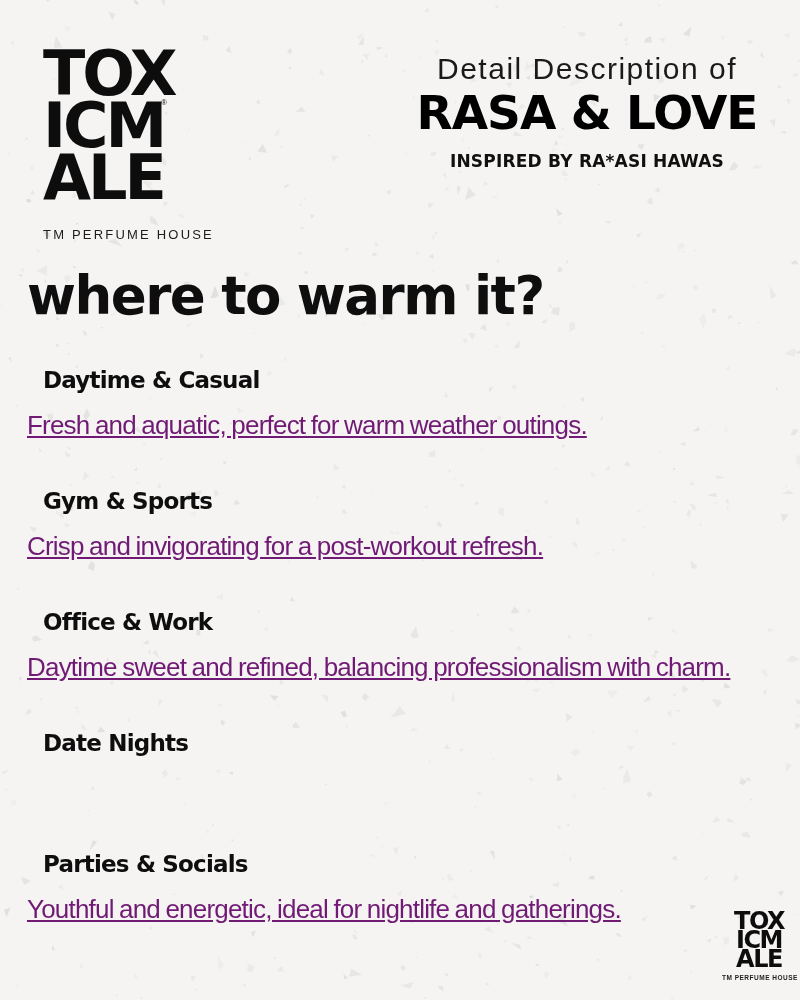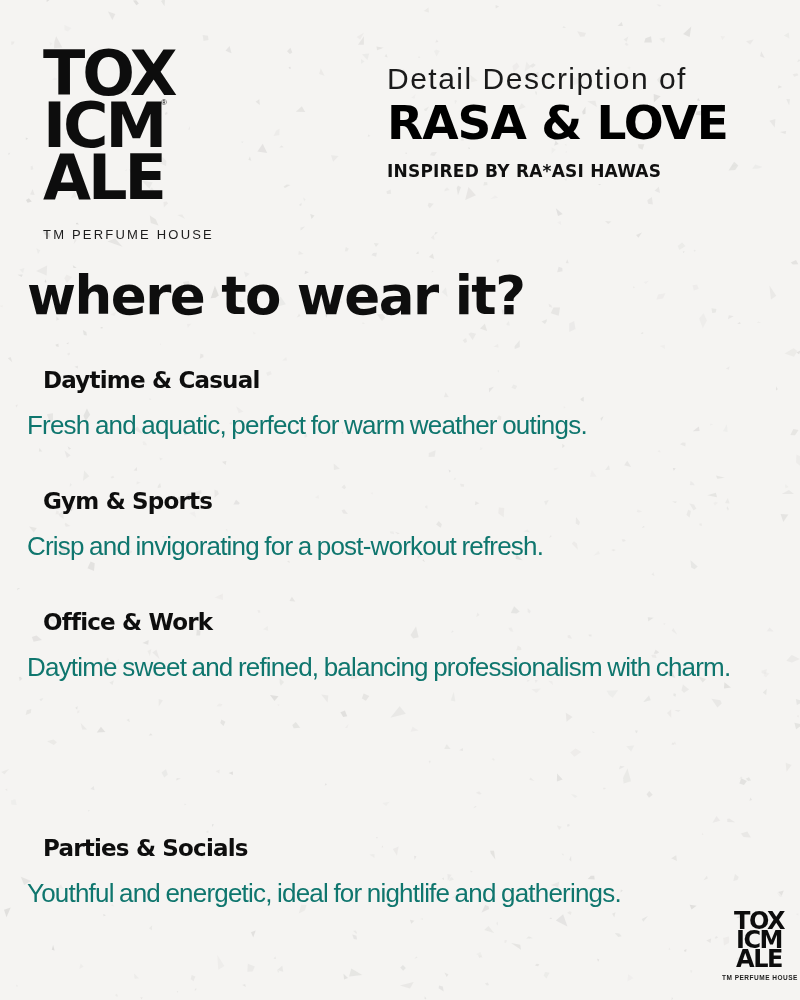--- a/index.html
+++ b/index.html
@@ -29,21 +29,21 @@
   }
   .brand-tagline {
     margin-top: 24px;
     font-size: 13px; line-height: 14px;
     letter-spacing: 2.2px;
     color: #1d1d1d;
     white-space: nowrap;
   }
 
   
-  .title-block { position: absolute; left: 387px; top: 63px; width: 400px; }
+  .title-block { position: absolute; left: 387px; top: 53px; width: 400px; text-align: center; }
   .eyebrow {
     font-size: 30px; line-height: 32px;
     font-weight: 400; letter-spacing: 1.5px;
     color: #1a1a1a; white-space: nowrap;
   }
   .product-title {
     margin: 5px 0 0;
     font-family: "DejaVu Sans", sans-serif;
     font-weight: 900;
     font-size: 47px; line-height: 46px;
@@ -79,21 +79,21 @@
     font-weight: 900;
     font-size: 23px; line-height: 27px;
     letter-spacing: -0.8px;
     color: #0e0e0e; white-space: nowrap;
   }
   .section-desc {
     margin: 5px 0 0;
     font-size: 26px; line-height: 30px;
     font-weight: 400;
     letter-spacing: -0.8px; word-spacing: -1px;
-    color: #0f766e; white-space: nowrap;
+    color: #701a75; white-space: nowrap; text-decoration: underline;
   }
 
   
   .footer-brand { position: absolute; left: 722px; top: 912px; width: 74px; text-align: center; }
   .mini-logo-line {
     display: block;
     font-family: "DejaVu Sans", sans-serif;
     font-weight: 900;
     font-size: 24px; line-height: 19px;
     letter-spacing: -1.5px;
@@ -685,36 +685,37 @@
       <div class="brand-tagline">TM PERFUME HOUSE</div>
     </div>
 
     <div class="title-block">
       <div class="eyebrow">Detail Description of</div>
       <h1 class="product-title">RASA &amp; LOVE</h1>
       <div class="subtitle">INSPIRED BY RA*ASI HAWAS</div>
     </div>
   </header>
 
-  <h2 class="page-title">where to wear it?</h2>
+  <h2 class="page-title">where to warm it?</h2>
 
   <main class="sections">
     <section class="usage-section">
       <h3 class="section-title">Daytime &amp; Casual</h3>
       <p class="section-desc">Fresh and aquatic, perfect for warm weather outings.</p>
     </section>
     <section class="usage-section">
       <h3 class="section-title">Gym &amp; Sports</h3>
       <p class="section-desc">Crisp and invigorating for a post-workout refresh.</p>
     </section>
     <section class="usage-section">
       <h3 class="section-title">Office &amp; Work</h3>
       <p class="section-desc">Daytime sweet and refined, balancing professionalism with charm.</p>
     </section>
     <section class="usage-section">
+      <h3 class="section-title">Date Nights</h3>
     </section>
     <section class="usage-section">
       <h3 class="section-title">Parties &amp; Socials</h3>
       <p class="section-desc">Youthful and energetic, ideal for nightlife and gatherings.</p>
     </section>
   </main>
 
   <footer class="footer-brand">
     <div>
       <span class="mini-logo-line">TOX</span>

